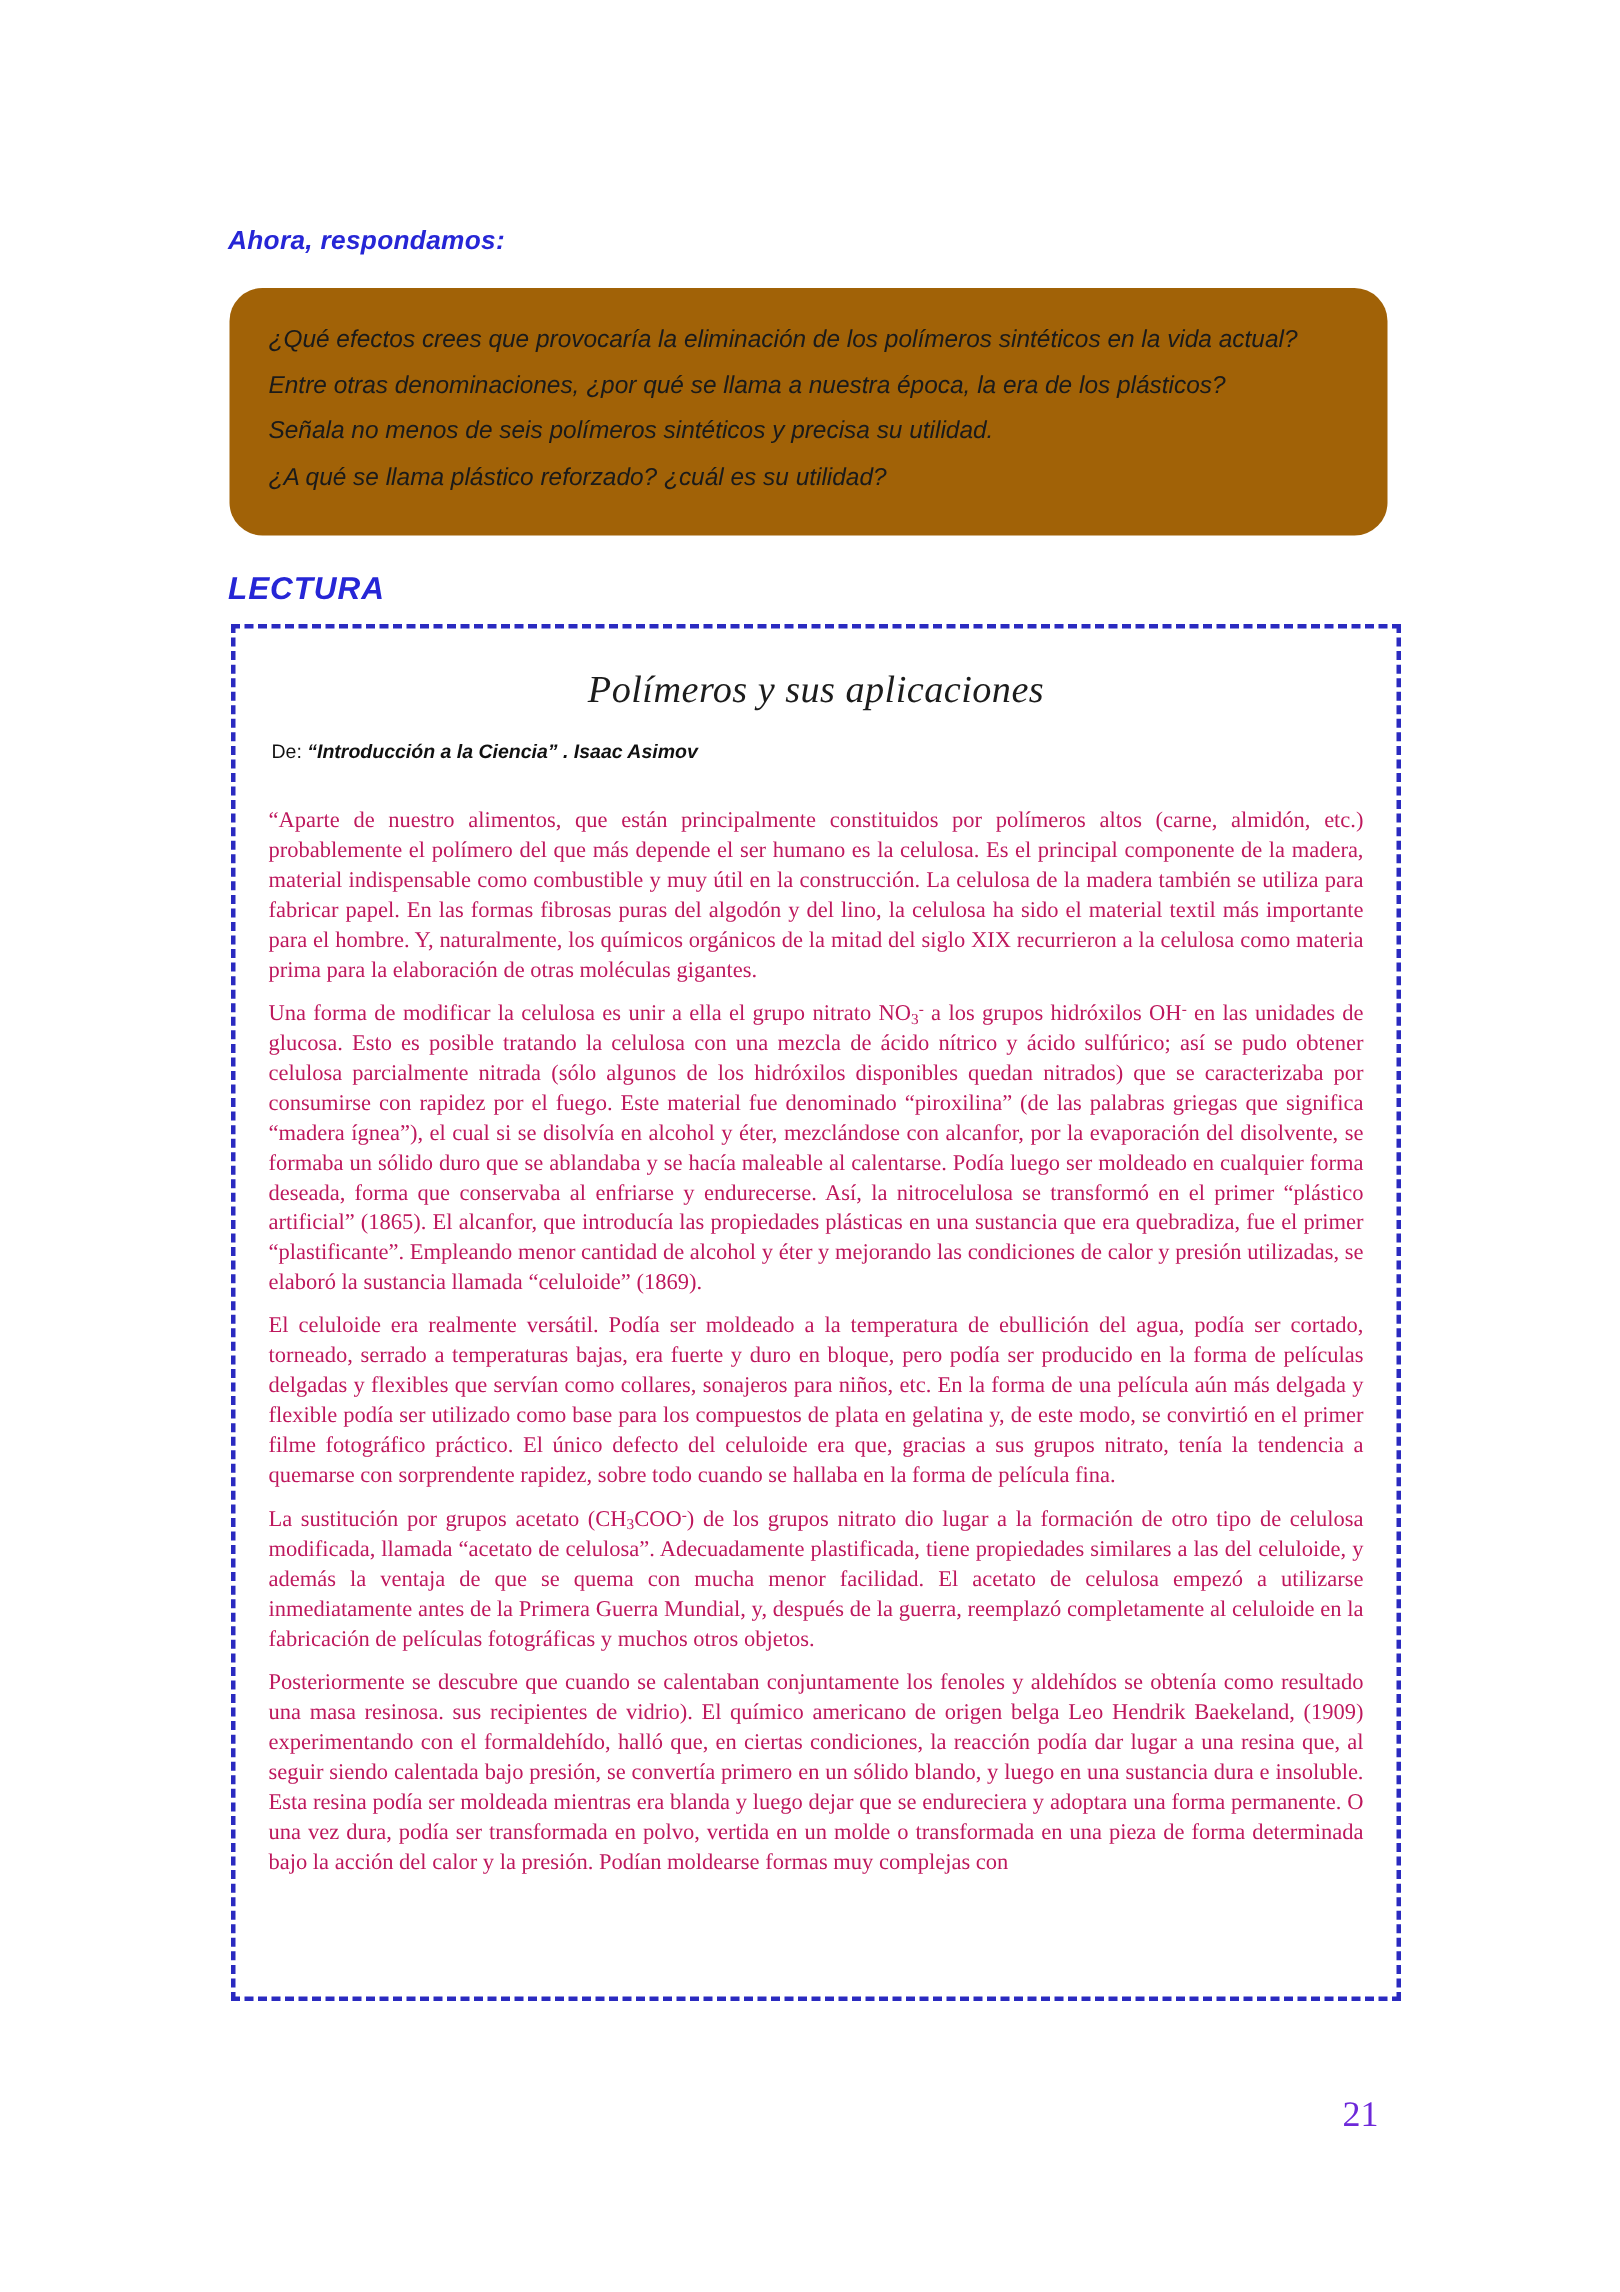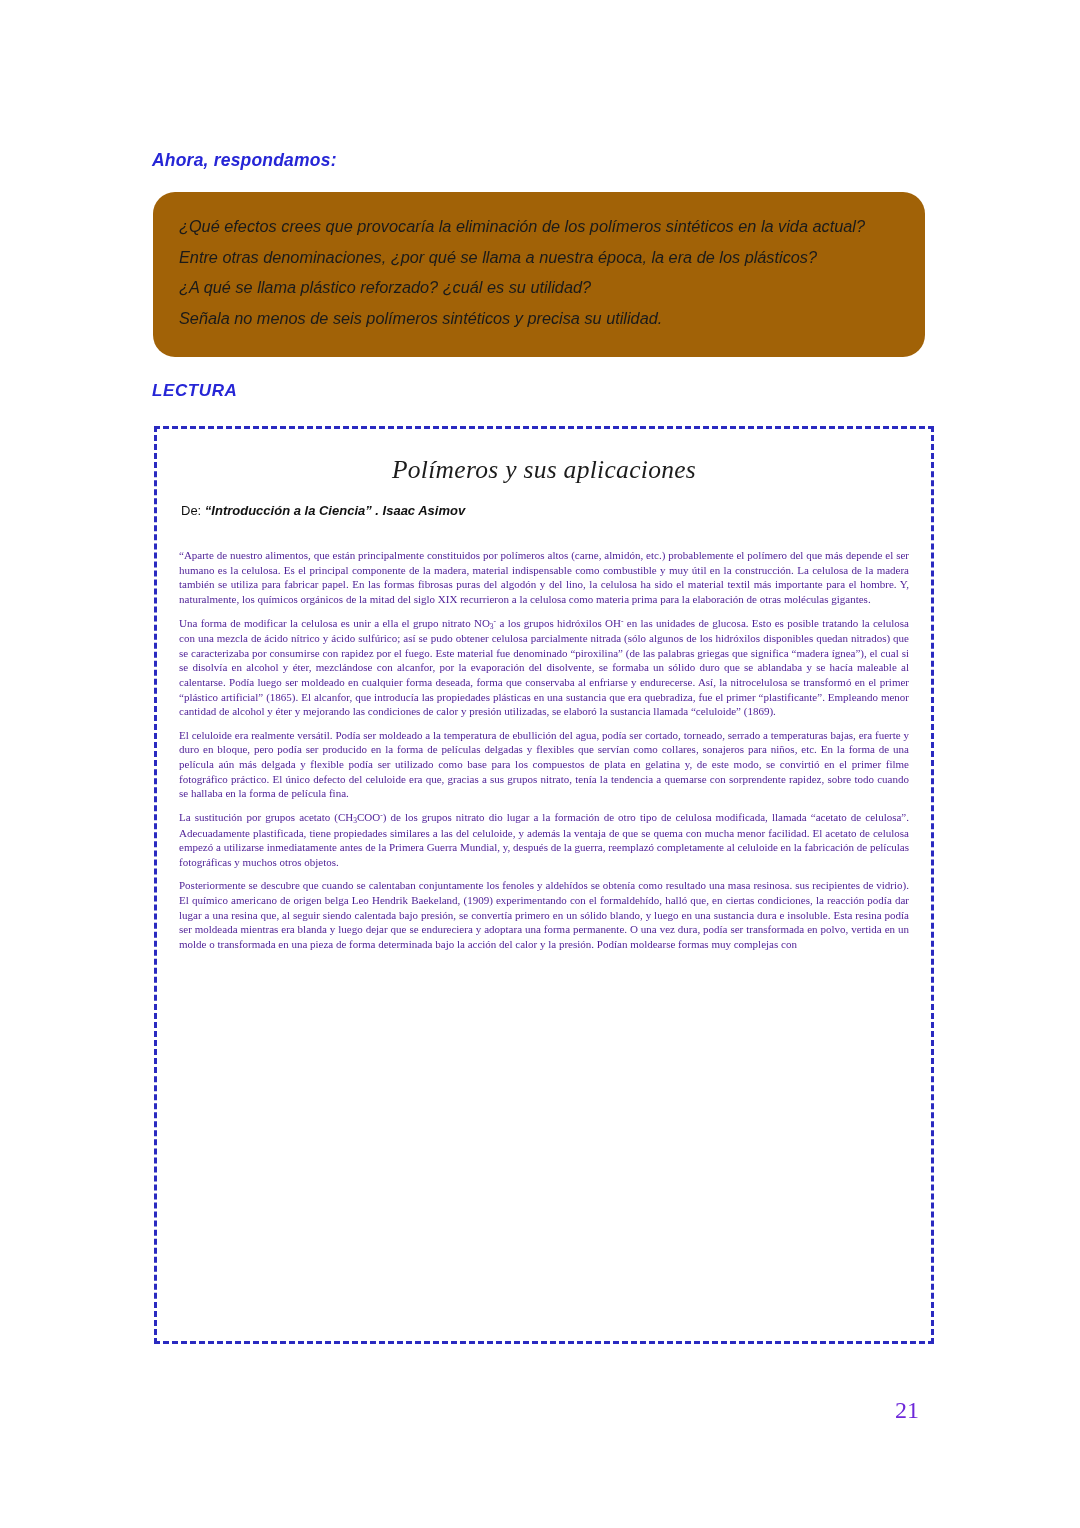--- a/index.html
+++ b/index.html
@@ -53,30 +53,30 @@
   .question-box p:last-child { margin-bottom: 0; }
 
   
   .lectura-heading {
     position: absolute;
     left: 152px;
     top: 381px;
     font-family: "Liberation Sans", sans-serif;
     font-weight: bold;
     font-style: italic;
-    font-size: 17px;
+    font-size: 21px;
     color: #2626d6;
     letter-spacing: 0.6px;
   }
 
   
   .reading-box {
     position: absolute;
     left: 154px;
-    top: 426px;
+    top: 416px;
     width: 780px;
     height: 918px;
     box-sizing: border-box;
     border: 3px dashed #2a2ac0;
     padding: 14px 22px 0 22px;
   }
 
   .reading-title {
     font-family: "Liberation Serif", serif;
     font-style: italic;
@@ -98,23 +98,23 @@
     font-weight: bold;
     font-style: italic;
   }
 
   .reading-body {
     margin-top: 30px;
   }
   .reading-body p {
     margin: 0 0 9px 0;
     font-family: "Liberation Serif", serif;
-    font-size: 11px;
+    font-size: 15px;
     line-height: 1.33;
-    color: #4c1d95;
+    color: #be185d;
     text-align: justify;
     text-justify: inter-word;
     hyphens: manual;
   }
   .reading-body p:last-child { margin-bottom: 2px; }
 
   sub { font-size: 0.68em; vertical-align: -0.22em; }
   sup { font-size: 0.68em; vertical-align: 0.42em; }
 
   
@@ -130,22 +130,22 @@
 </head>
 <body>
 
 <div class="page">
 
   <div class="ahora-heading">Ahora,  respondamos:</div>
 
   <div class="question-box">
     <p>¿Qué efectos crees que provocaría la eliminación de los polímeros sintéticos en la vida actual?</p>
     <p>Entre otras denominaciones,  ¿por qué se llama a nuestra época, la era de los plásticos?</p>
+    <p>Señala no menos de seis polímeros sintéticos y precisa su utilidad.</p>
     <p>¿A qué se llama plástico reforzado? ¿cuál es su utilidad?</p>
-    <p>Señala no menos de seis polímeros sintéticos y precisa su utilidad.</p>
   </div>
 
   <div class="lectura-heading">LECTURA</div>
 
   <div class="reading-box">
 
     <div class="reading-title">Polímeros y sus aplicaciones</div>
 
     <div class="reading-author">
       <span>De:</span>

